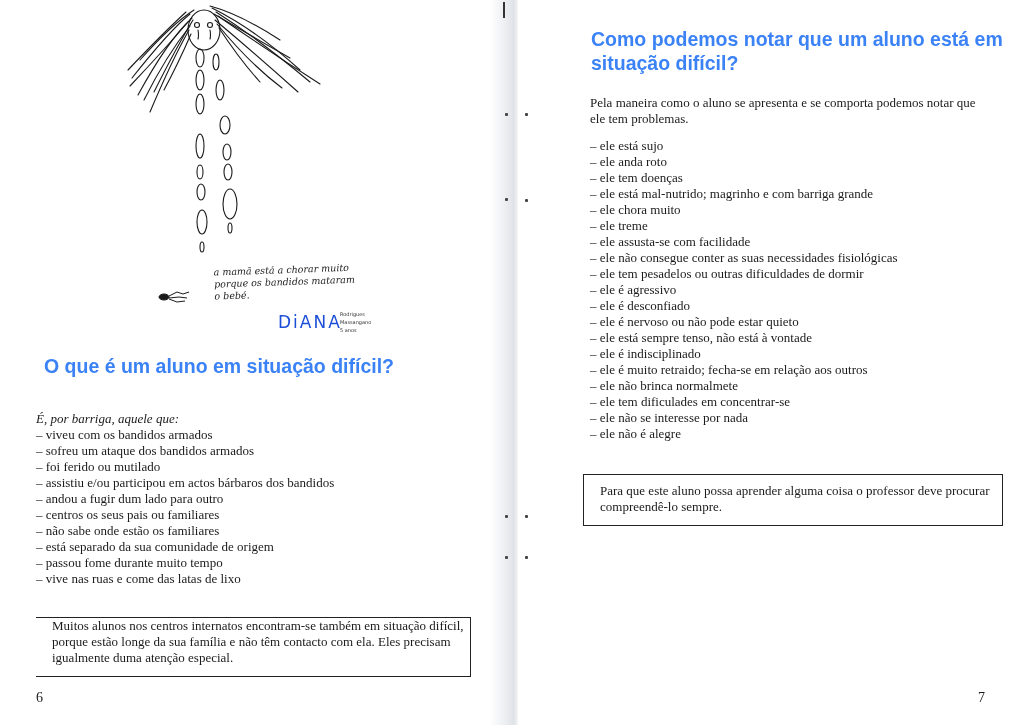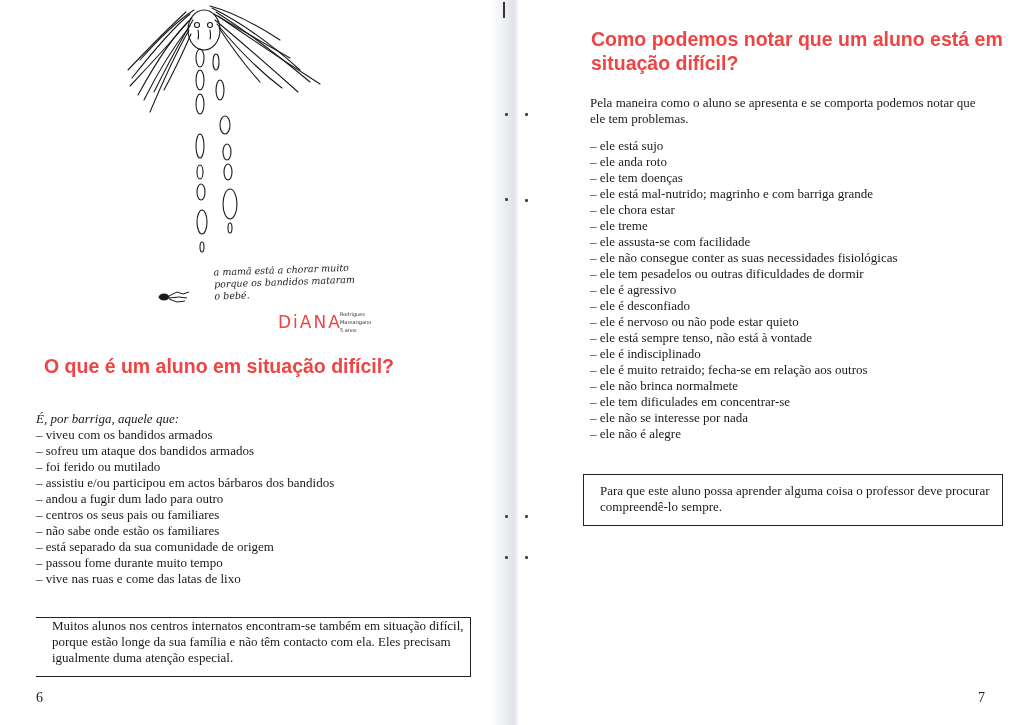--- a/index.html
+++ b/index.html
@@ -22,32 +22,32 @@
     .staple { position: absolute; width: 3px; height: 3px; background: #444; border-radius: 1px; }
 
     .drawing { position: absolute; left: 120px; top: 0px; width: 260px; height: 260px; }
     .caption-hand {
       position: absolute; left: 214px; top: 264px; width: 150px;
       font-family: "DejaVu Serif", serif; font-style: italic; font-size: 9.5px; line-height: 12px;
       color: #222; transform: rotate(-2deg);
     }
     .signature {
       position: absolute; left: 278px; top: 312px;
-      font-family: "DejaVu Sans", sans-serif; font-size: 17px; letter-spacing: 2px; color: #ef4444;
+      font-family: "DejaVu Sans", sans-serif; font-size: 17px; letter-spacing: 2px; color: #1d4ed8;
     }
     .signature-meta {
       position: absolute; left: 340px; top: 310px; font-family: "DejaVu Sans", sans-serif;
       font-size: 5px; line-height: 8px; color: #333;
     }
     .scribble { position: absolute; left: 157px; top: 290px; }
 
     h1.heading {
       position: absolute; margin: 0;
       font-family: "Liberation Sans", "DejaVu Sans", sans-serif;
-      font-weight: bold; color: #ef4444;
+      font-weight: bold; color: #3b82f6;
     }
     .left-heading { left: 44px; top: 355px; font-size: 19.5px; }
     .right-heading { left: 591px; top: 27px; font-size: 19.5px; line-height: 24px; width: 420px; }
 
     .intro-italic {
       position: absolute; left: 36px; top: 411px; font-style: italic; font-size: 13px;
     }
     .list {
       position: absolute; margin: 0; padding: 0; list-style: none;
       font-size: 13px; line-height: 16px;
@@ -184,21 +184,21 @@
 
   <h1 class="heading right-heading">Como podemos notar que um aluno está em situação difícil?</h1>
 
   <div class="right-intro">Pela maneira como o aluno se apresenta e se comporta podemos notar que ele tem problemas.</div>
 
   <ul class="list right-list">
     <li>ele está sujo</li>
     <li>ele anda roto</li>
     <li>ele tem doenças</li>
     <li>ele está mal-nutrido; magrinho e com barriga grande</li>
-    <li>ele chora estar</li>
+    <li>ele chora muito</li>
     <li>ele treme</li>
     <li>ele assusta-se com facilidade</li>
     <li>ele não consegue conter as suas necessidades fisiológicas</li>
     <li>ele tem pesadelos ou outras dificuldades de dormir</li>
     <li>ele é agressivo</li>
     <li>ele é desconfiado</li>
     <li>ele é nervoso ou não pode estar quieto</li>
     <li>ele está sempre tenso, não está à vontade</li>
     <li>ele é indisciplinado</li>
     <li>ele é muito retraido; fecha-se em relação aos outros</li>

